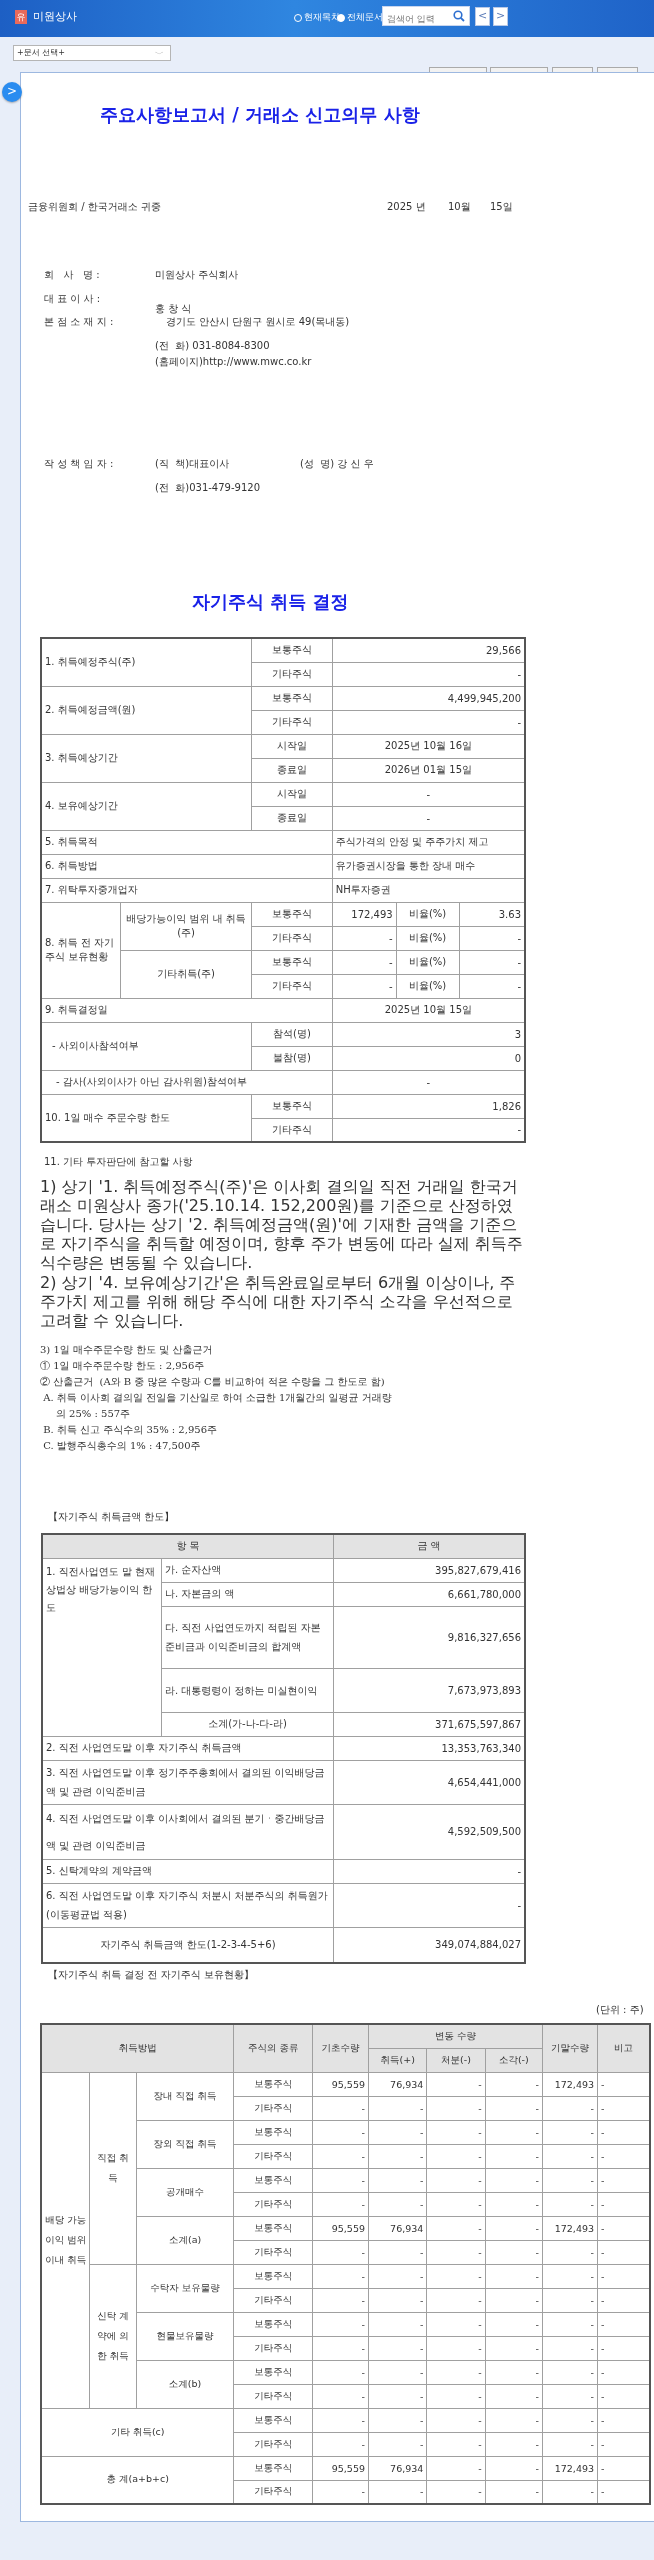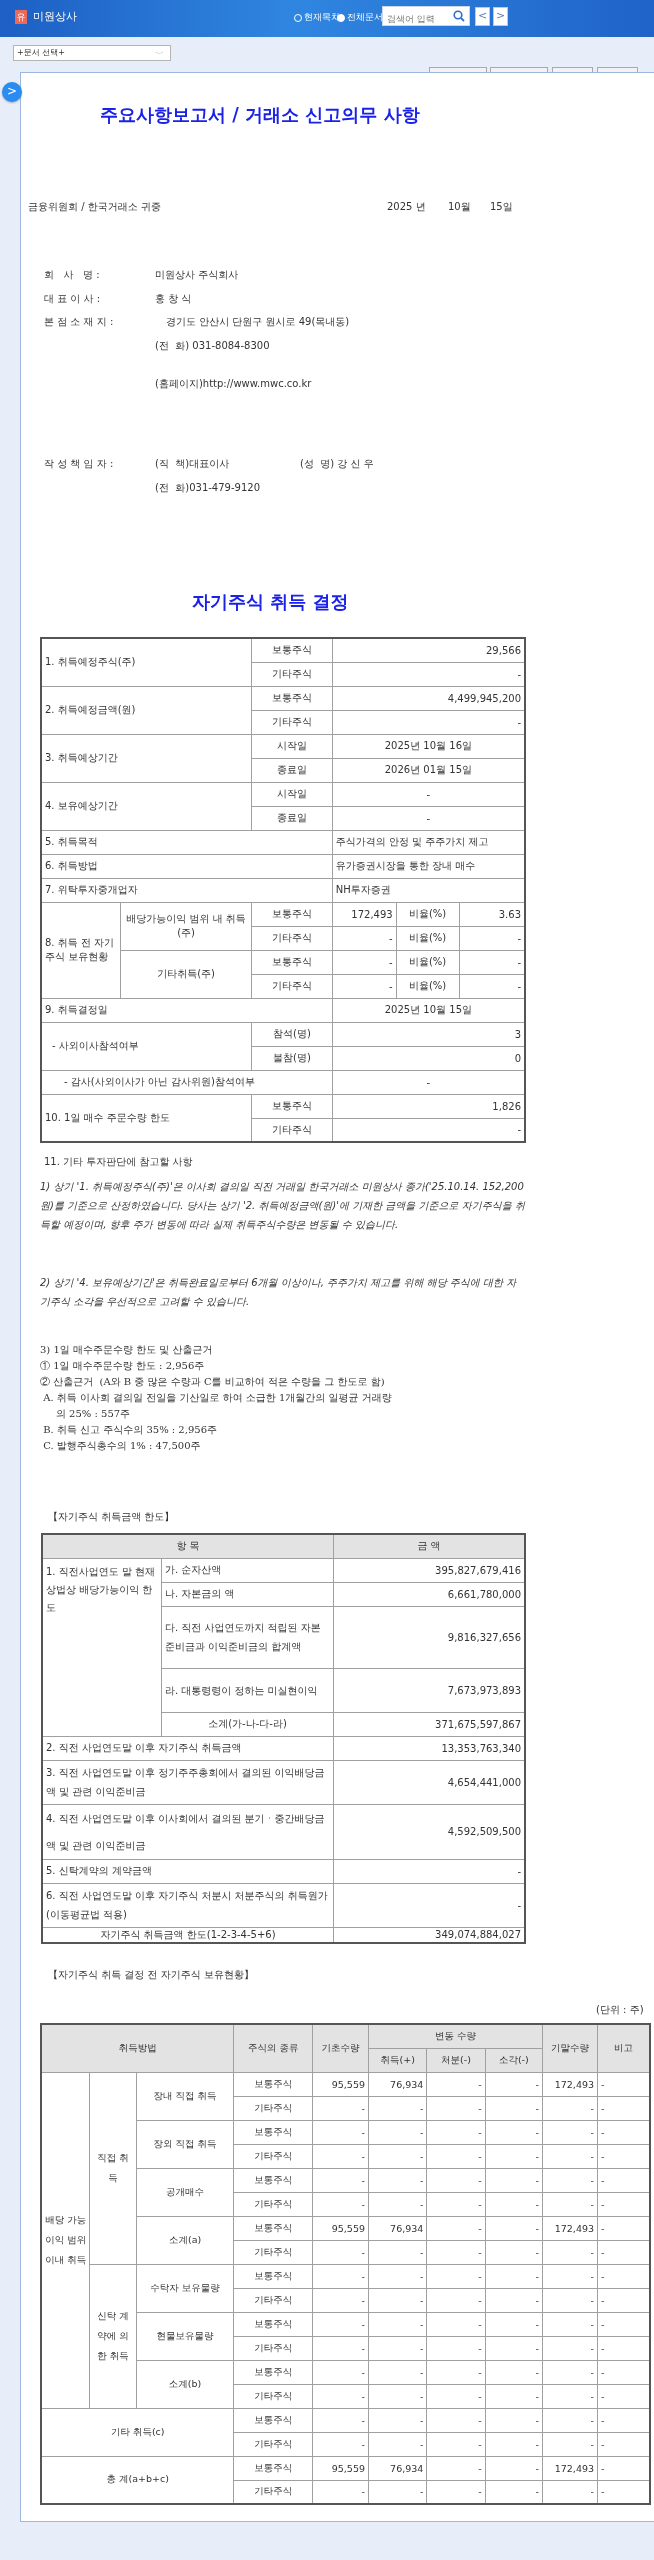--- a/index.html
+++ b/index.html
@@ -36,21 +36,21 @@
   .txt { font-size: 10px; color: #333; white-space: nowrap; }
 
   table.t { position: absolute; border-collapse: collapse; font-size: 10px; color: #333; }
   table.t td, table.t th { border: 1px solid #a0a0a0; padding: 0 3px; font-weight: normal; }
   table.t { border: 2px solid #555; }
   .c { text-align: center; }
   .r { text-align: right; }
   .l { text-align: left; }
   .hdr { background: #e3e3e3; }
 
-  .para { position: absolute; left: 40px; width: 485px; font-size: 10px; line-height: 19px; color: #333; font-style: italic; }
+  .para { position: absolute; left: 40px; width: 485px; font-size: 16px; line-height: 19px; color: #333; }
   .calc { position: absolute; left: 40px; font-family: "DejaVu Serif", serif; font-size: 10px; line-height: 16px; color: #333; }
   .bottom-strip { position: absolute; left: 0; top: 2525px; width: 654px; height: 35px; background: #e8eef9; }
 </style>
 </head>
 <body>
 
 <div class="topbar">
   <div class="brand">
     <span class="brand-logo">유</span>
     <span class="brand-name">미원상사</span>
@@ -93,25 +93,25 @@
 <div class="abs t-main">주요사항보고서 / 거래소 신고의무 사항</div>
 
 <div class="abs txt" style="left:28px;top:200px">금융위원회 / 한국거래소 귀중</div>
 <div class="abs txt" style="left:387px;top:200px">2025 년</div>
 <div class="abs txt" style="left:448px;top:200px">10월</div>
 <div class="abs txt" style="left:490px;top:200px">15일</div>
 
 <div class="abs txt" style="left:44px;top:268px;white-space:pre">회   사   명 :</div>
 <div class="abs txt" style="left:155px;top:268px">미원상사 주식회사</div>
 <div class="abs txt" style="left:44px;top:292px">대 표 이 사 :</div>
-<div class="abs txt" style="left:155px;top:292px">홍 창 식</div>
+<div class="abs txt" style="left:155px;top:302px">홍 창 식</div>
 <div class="abs txt" style="left:44px;top:315px">본 점 소 재 지 :</div>
 <div class="abs txt" style="left:166px;top:315px">경기도 안산시 단원구 원시로 49(목내동)</div>
 <div class="abs txt" style="left:155px;top:339px;white-space:pre">(전  화) 031-8084-8300</div>
-<div class="abs txt" style="left:155px;top:377px">(홈페이지)http://www.mwc.co.kr</div>
+<div class="abs txt" style="left:155px;top:355px">(홈페이지)http://www.mwc.co.kr</div>
 
 <div class="abs txt" style="left:44px;top:457px">작 성 책 임 자 :</div>
 <div class="abs txt" style="left:155px;top:457px;white-space:pre">(직  책)대표이사</div>
 <div class="abs txt" style="left:300px;top:457px;white-space:pre">(성  명) 강 신 우</div>
 <div class="abs txt" style="left:155px;top:481px;white-space:pre">(전  화)031-479-9120</div>
 
 <div class="abs t-sub">자기주식 취득 결정</div>
 
 <table class="t" style="left:40px;top:637px;width:486px">
   <colgroup>
@@ -205,21 +205,21 @@
   <tr style="height:24px">
     <td class="l" colspan="2" rowspan="2" style="padding-left:10px">- 사외이사참석여부</td>
     <td class="c">참석(명)</td>
     <td class="r" colspan="3">3</td>
   </tr>
   <tr style="height:24px">
     <td class="c">불참(명)</td>
     <td class="r" colspan="3">0</td>
   </tr>
   <tr style="height:24px">
-    <td class="l" colspan="3" style="padding-left:22px">- 감사(사외이사가 아닌 감사위원)참석여부</td>
+    <td class="l" colspan="3" style="padding-left:14px">- 감사(사외이사가 아닌 감사위원)참석여부</td>
     <td class="c" colspan="3">-</td>
   </tr>
   <tr style="height:24px">
     <td class="l" colspan="2" rowspan="2">10. 1일 매수 주문수량 한도</td>
     <td class="c">보통주식</td>
     <td class="r" colspan="3">1,826</td>
   </tr>
   <tr style="height:24px">
     <td class="c">기타주식</td>
     <td class="r" colspan="3">-</td>
@@ -286,21 +286,21 @@
     <td class="r">4,592,509,500</td>
   </tr>
   <tr style="height:24px">
     <td class="l" colspan="2">5. 신탁계약의 계약금액</td>
     <td class="r">-</td>
   </tr>
   <tr style="height:44px">
     <td class="l" colspan="2" style="line-height:19px">6. 직전 사업연도말 이후 자기주식 처분시 처분주식의 취득원가 (이동평균법 적용)</td>
     <td class="r">-</td>
   </tr>
-  <tr style="height:16px">
+  <tr style="height:36px">
     <td class="c" colspan="2">자기주식 취득금액 한도(1-2-3-4-5+6)</td>
     <td class="r">349,074,884,027</td>
   </tr>
 </tbody>
   </table>
 
 <div class="abs txt" style="left:48px;top:1968px">【자기주식 취득 결정 전 자기주식 보유현황】</div>
 <div class="abs txt" style="left:596px;top:2003px">(단위 : 주)</div>
 
 <table class="t" style="left:40px;top:2023px;width:611px;font-size:9.5px">

